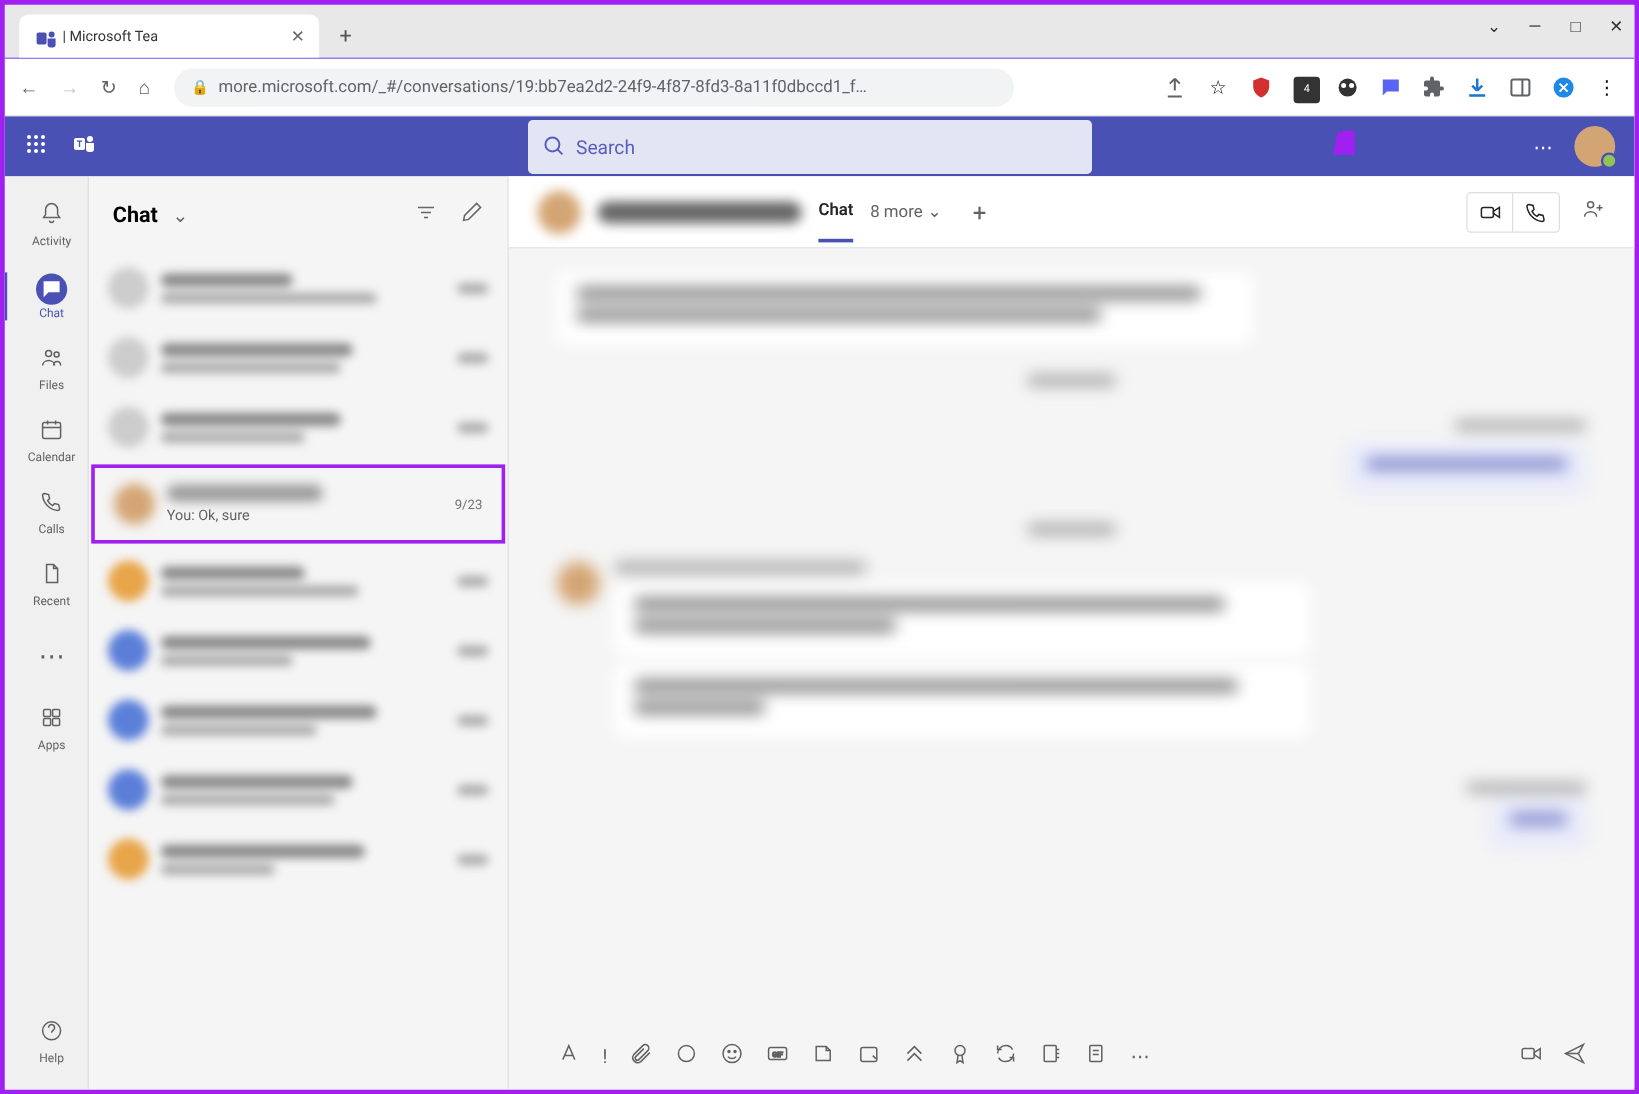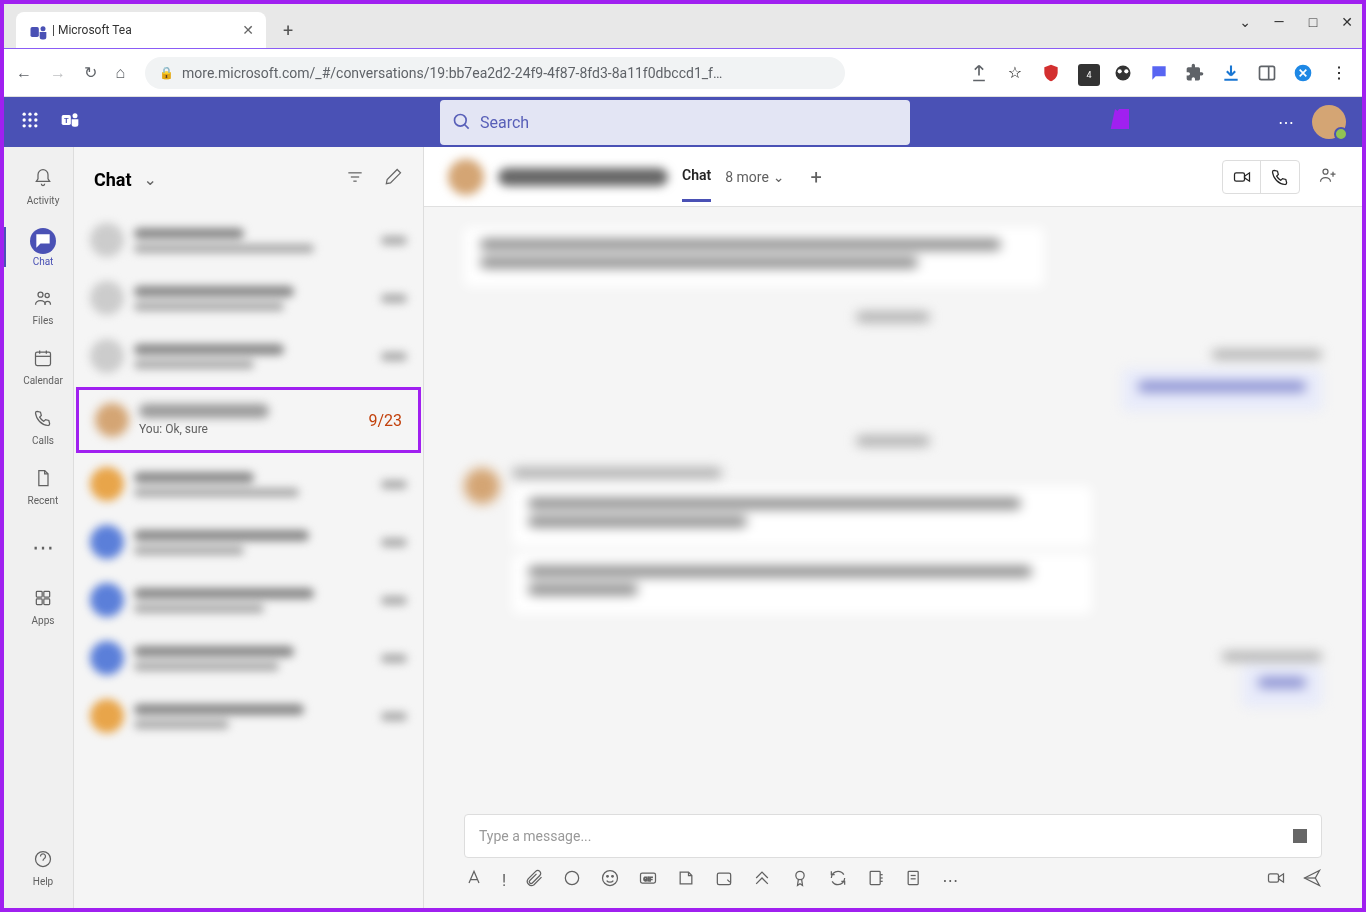--- a/index.html
+++ b/index.html
@@ -57,21 +57,21 @@
 .item .av { width:34px; height:34px; border-radius:50%; background:#ccc; }
 .item .txt { flex:1; }
 .item .txt .t1 { height:11px; background:#888; border-radius:6px; margin-bottom:5px; }
 .item .txt .t2 { height:9px; background:#aaa; border-radius:5px; }
 .item .dt { height:9px; width:26px; background:#aaa; border-radius:5px; }
 .highlighted { border:3px solid #a020f0; margin:2px 2px; }
 .highlighted .item { filter:none; height:60px; }
 .highlighted .av { background:#d4a574; filter:blur(5px); }
 .highlighted .name { filter:blur(5px); height:14px; width:130px; background:#999; border-radius:7px; }
 .highlighted .sub { color:#616161; font-size:12px; margin-top:4px; }
-.highlighted .date { color:#c2410c; font-size:16px; }
+.highlighted .date { color:#737373; font-size:11px; }
 
 
 .chat-view { flex:1; display:flex; flex-direction:column; background:#f5f5f5; }
 .cv-header { height:60px; background:#fff; border-bottom:1px solid #e0e0e0; display:flex; align-items:center; padding:0 24px; gap:14px; }
 .cv-header .av2 { width:36px; height:36px; border-radius:50%; background:#d4a574; filter:blur(5px); }
 .cv-header .nm { filter:blur(5px); height:18px; width:170px; background:#666; border-radius:9px; }
 .cv-tab { font-size:14px; color:#242424; font-weight:600; padding-bottom:16px; margin-top:16px; border-bottom:3px solid #4a51b5; }
 .cv-more { font-size:14px; color:#616161; display:flex; align-items:center; gap:4px; }
 .cv-plus { color:#616161; font-size:20px; margin-left:12px; }
 .cv-right { margin-left:auto; display:flex; gap:0; align-items:center; }
@@ -446,24 +446,20 @@
             </div>
         </div>
       </div>
       <div style="text-align:right;margin-top:12px"><span class="tline" style="display:inline-block;height:9px;width:100px;background:#aaa;border-radius:5px"></span></div>
       <div class="msg-bubble right" style="max-width:80px">
           <div class="line" style="width:100%;background:#4a51b5;opacity:.6"></div>
         </div>
     </div>
 
     <div class="compose">
-      <div class="compose-box">
-        <span>Type a message...</span>
-        <span class="sq"></span>
-      </div>
       <div class="compose-tools">
         <span><svg viewBox="0 0 24 24" fill="none" stroke="currentColor" stroke-width="1.5">
               <path d="M6 18L12 4l6 14M8 14h8"></path>
             </svg></span>
         <span>!</span>
         <span><svg viewBox="0 0 24 24" fill="none" stroke="currentColor" stroke-width="1.5">
               <path d="M21 11l-9 9a5 5 0 01-7-7l9-9a3.5 3.5 0 015 5l-9 9a2 2 0 01-3-3l8-8"></path>
             </svg></span>
         <span><svg viewBox="0 0 24 24" fill="none" stroke="currentColor" stroke-width="1.5">
               <circle cx="12" cy="12" r="8"></circle>

